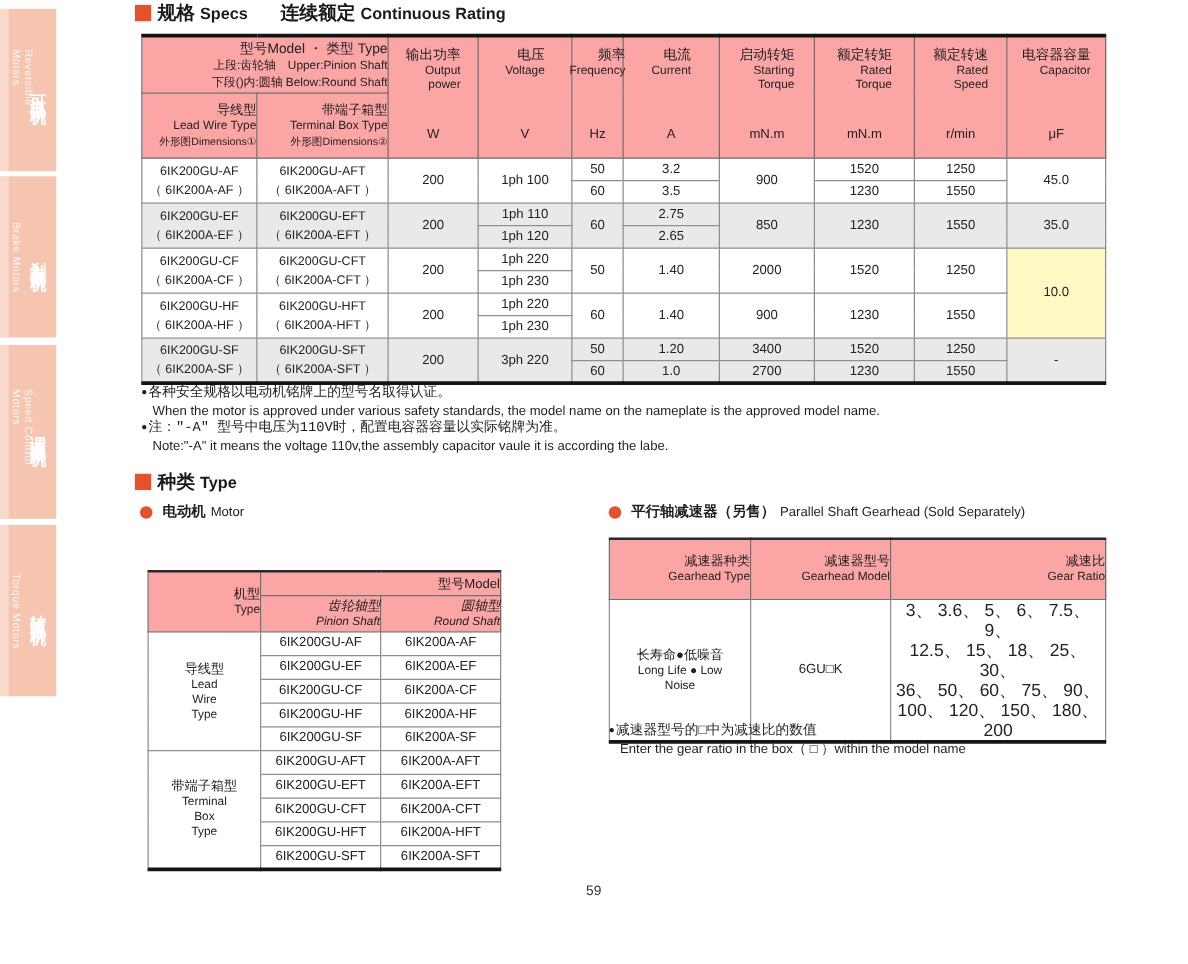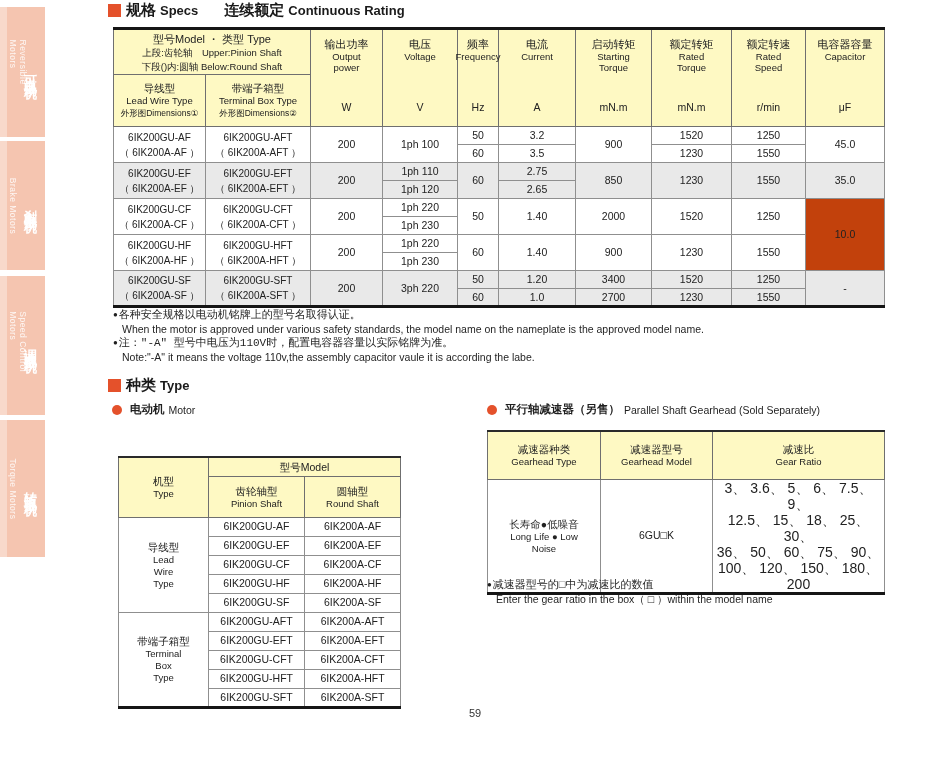--- a/index.html
+++ b/index.html
@@ -22,52 +22,52 @@
   .t-en { font-weight:bold; font-size:13px; color:#1a1a1a; margin-left:4px; }
   .t-gap { margin-left:26px; }
   .bullet-heading { position:absolute; display:flex; align-items:center; }
   .dot { width:10px; height:10px; border-radius:50%; background:#e4512b; margin-right:8px; flex:0 0 auto; }
   .bh-cn { font-weight:bold; font-size:11.5px; }
   .bh-en { font-size:10.5px; margin-left:4px; }
   
   table { border-collapse:collapse; table-layout:fixed; position:absolute; }
   td { border:1px solid #8f8f8f; text-align:center; vertical-align:middle;
        font-size:10.5px; line-height:1.35; padding:0; color:#222; background:#fff; }
-  .hd { background:#fef9c3; border-color:#6f6f6f; }
+  .hd { background:#fca5a5; border-color:#6f6f6f;text-align:right; }
   .pre { white-space:pre-line; }
   
   .spec-table { left:113px; top:27px; width:771px;
     border-top:3px solid #151515; border-bottom:3px solid #151515; }
   .spec-table tr.h-top { height:45px; }
   .spec-table tr.h-sub { height:51px; }
   .spec-table tr.r { height:18px; }
   .model-head div { line-height:14px; }
   .mh1 { font-size:11px; padding-top:2px; }
   .mh2, .mh3 { font-size:9.5px; }
   .vfill { height:96px; display:flex; flex-direction:column; justify-content:space-between;
            align-items:center; padding:8px 0 12px 0; }
   .hc-cn { font-size:11px; line-height:13px; }
   .hc-en { font-size:9.5px; line-height:11px; }
   .hc-unit { font-size:10.5px; margin-top:auto; }
   .sh-cn { font-size:10.5px; line-height:13px; }
   .sh-en { font-size:9.5px; line-height:12px; }
   .sh-dim { font-size:8.5px; line-height:12px; }
   tr.shaded td { background:#e9e9e9; }
-  td.wh { background:#c2410c; }
+  td.wh { background:#fef9c3; }
   .model-cell { font-size:10px; line-height:15px; }
   
   .notes { position:absolute; }
   .note-cn { font-size:11px; line-height:14px;font-family:Liberation Mono, monospace; }
   .note-en { font-size:10.5px; line-height:14px; margin-left:9px; }
   .nb { font-size:8px; vertical-align:1px; margin-right:1px; }
   
   .motor-table { left:118px; top:456px; width:282px;
     border-top:2px solid #2a2a2a; border-bottom:3px solid #151515; }
   .motor-table tr.mh-1 { height:19px; }
-  .motor-table tr.mh-2 { height:41px; }
+  .motor-table tr.mh-2 { height:29px;font-style:italic; }
   .motor-table tr.mr { height:19px; }
   .grp-cn { font-size:10.5px; line-height:14px; }
   .grp-en { font-size:9.5px; line-height:12px; }
   
   .gear-table { left:487px; top:430px; width:397px;
     border-top:2px solid #2a2a2a; border-bottom:3px solid #151515; }
   .gear-table tr.gh { height:48px; }
   .gear-table tr.gb { height:92px; }
   .gh-cn { font-size:10.5px; line-height:14px; }
   .gh-en { font-size:9.5px; line-height:12px; }

